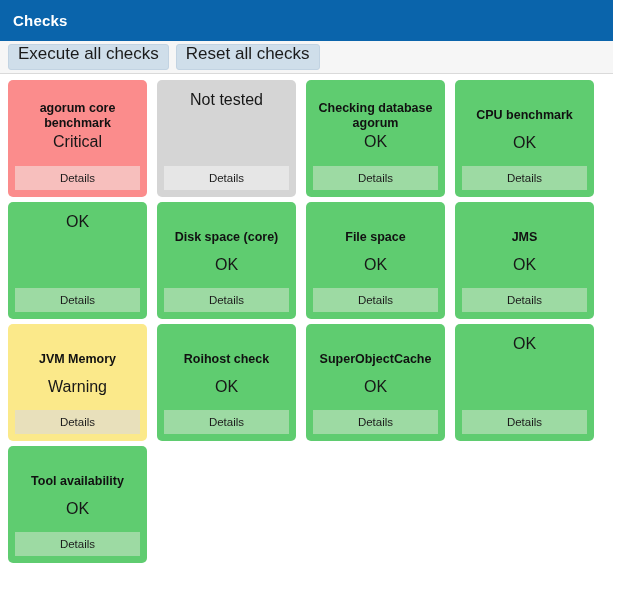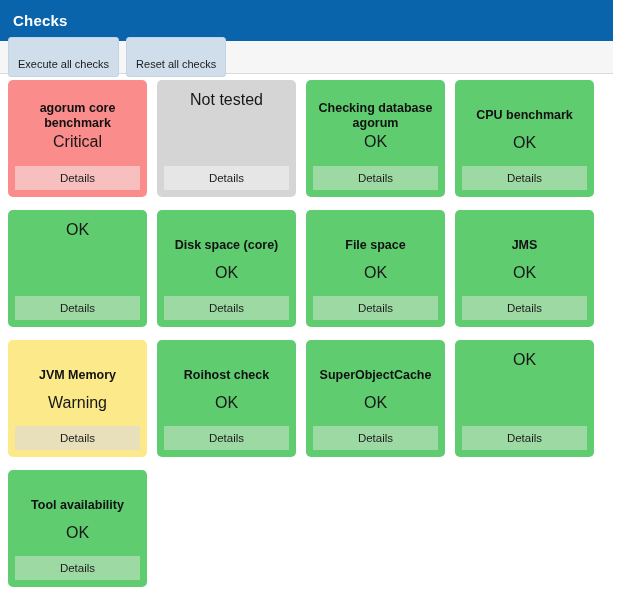--- a/index.html
+++ b/index.html
@@ -58,43 +58,43 @@
     box-sizing: border-box;
     display: flex;
     align-items: center;
     padding-left: 8px;
   }
   .tb-btn {
     background: #cfdeea;
     border: 1px solid #c2d3e2;
     border-radius: 3px;
     color: #1b1b1b;
-    font-size: 11px;
+    font-size: 17px;
     font-family: "Liberation Sans", sans-serif;
-    padding: 20px 9px 5px 9px;
+    padding: 0 9px 5px 9px;
     margin-right: 7px;
     line-height: 1.1;
     cursor: pointer;
     white-space: nowrap;
   }
 
   
   .grid {
     position: absolute;
     left: 8px;
     top: 80px;
     width: 600px;
     display: flex;
     flex-wrap: wrap;
   }
 
   .card {
     width: 139px;
     height: 117px;
-    margin: 0 10px 13px 0;
+    margin: 0 10px 5px 0;
     border-radius: 5px;
     box-sizing: border-box;
     position: relative;
     display: flex;
     flex-direction: column;
     align-items: center;
     overflow: hidden;
   }
 
   .card-title {

